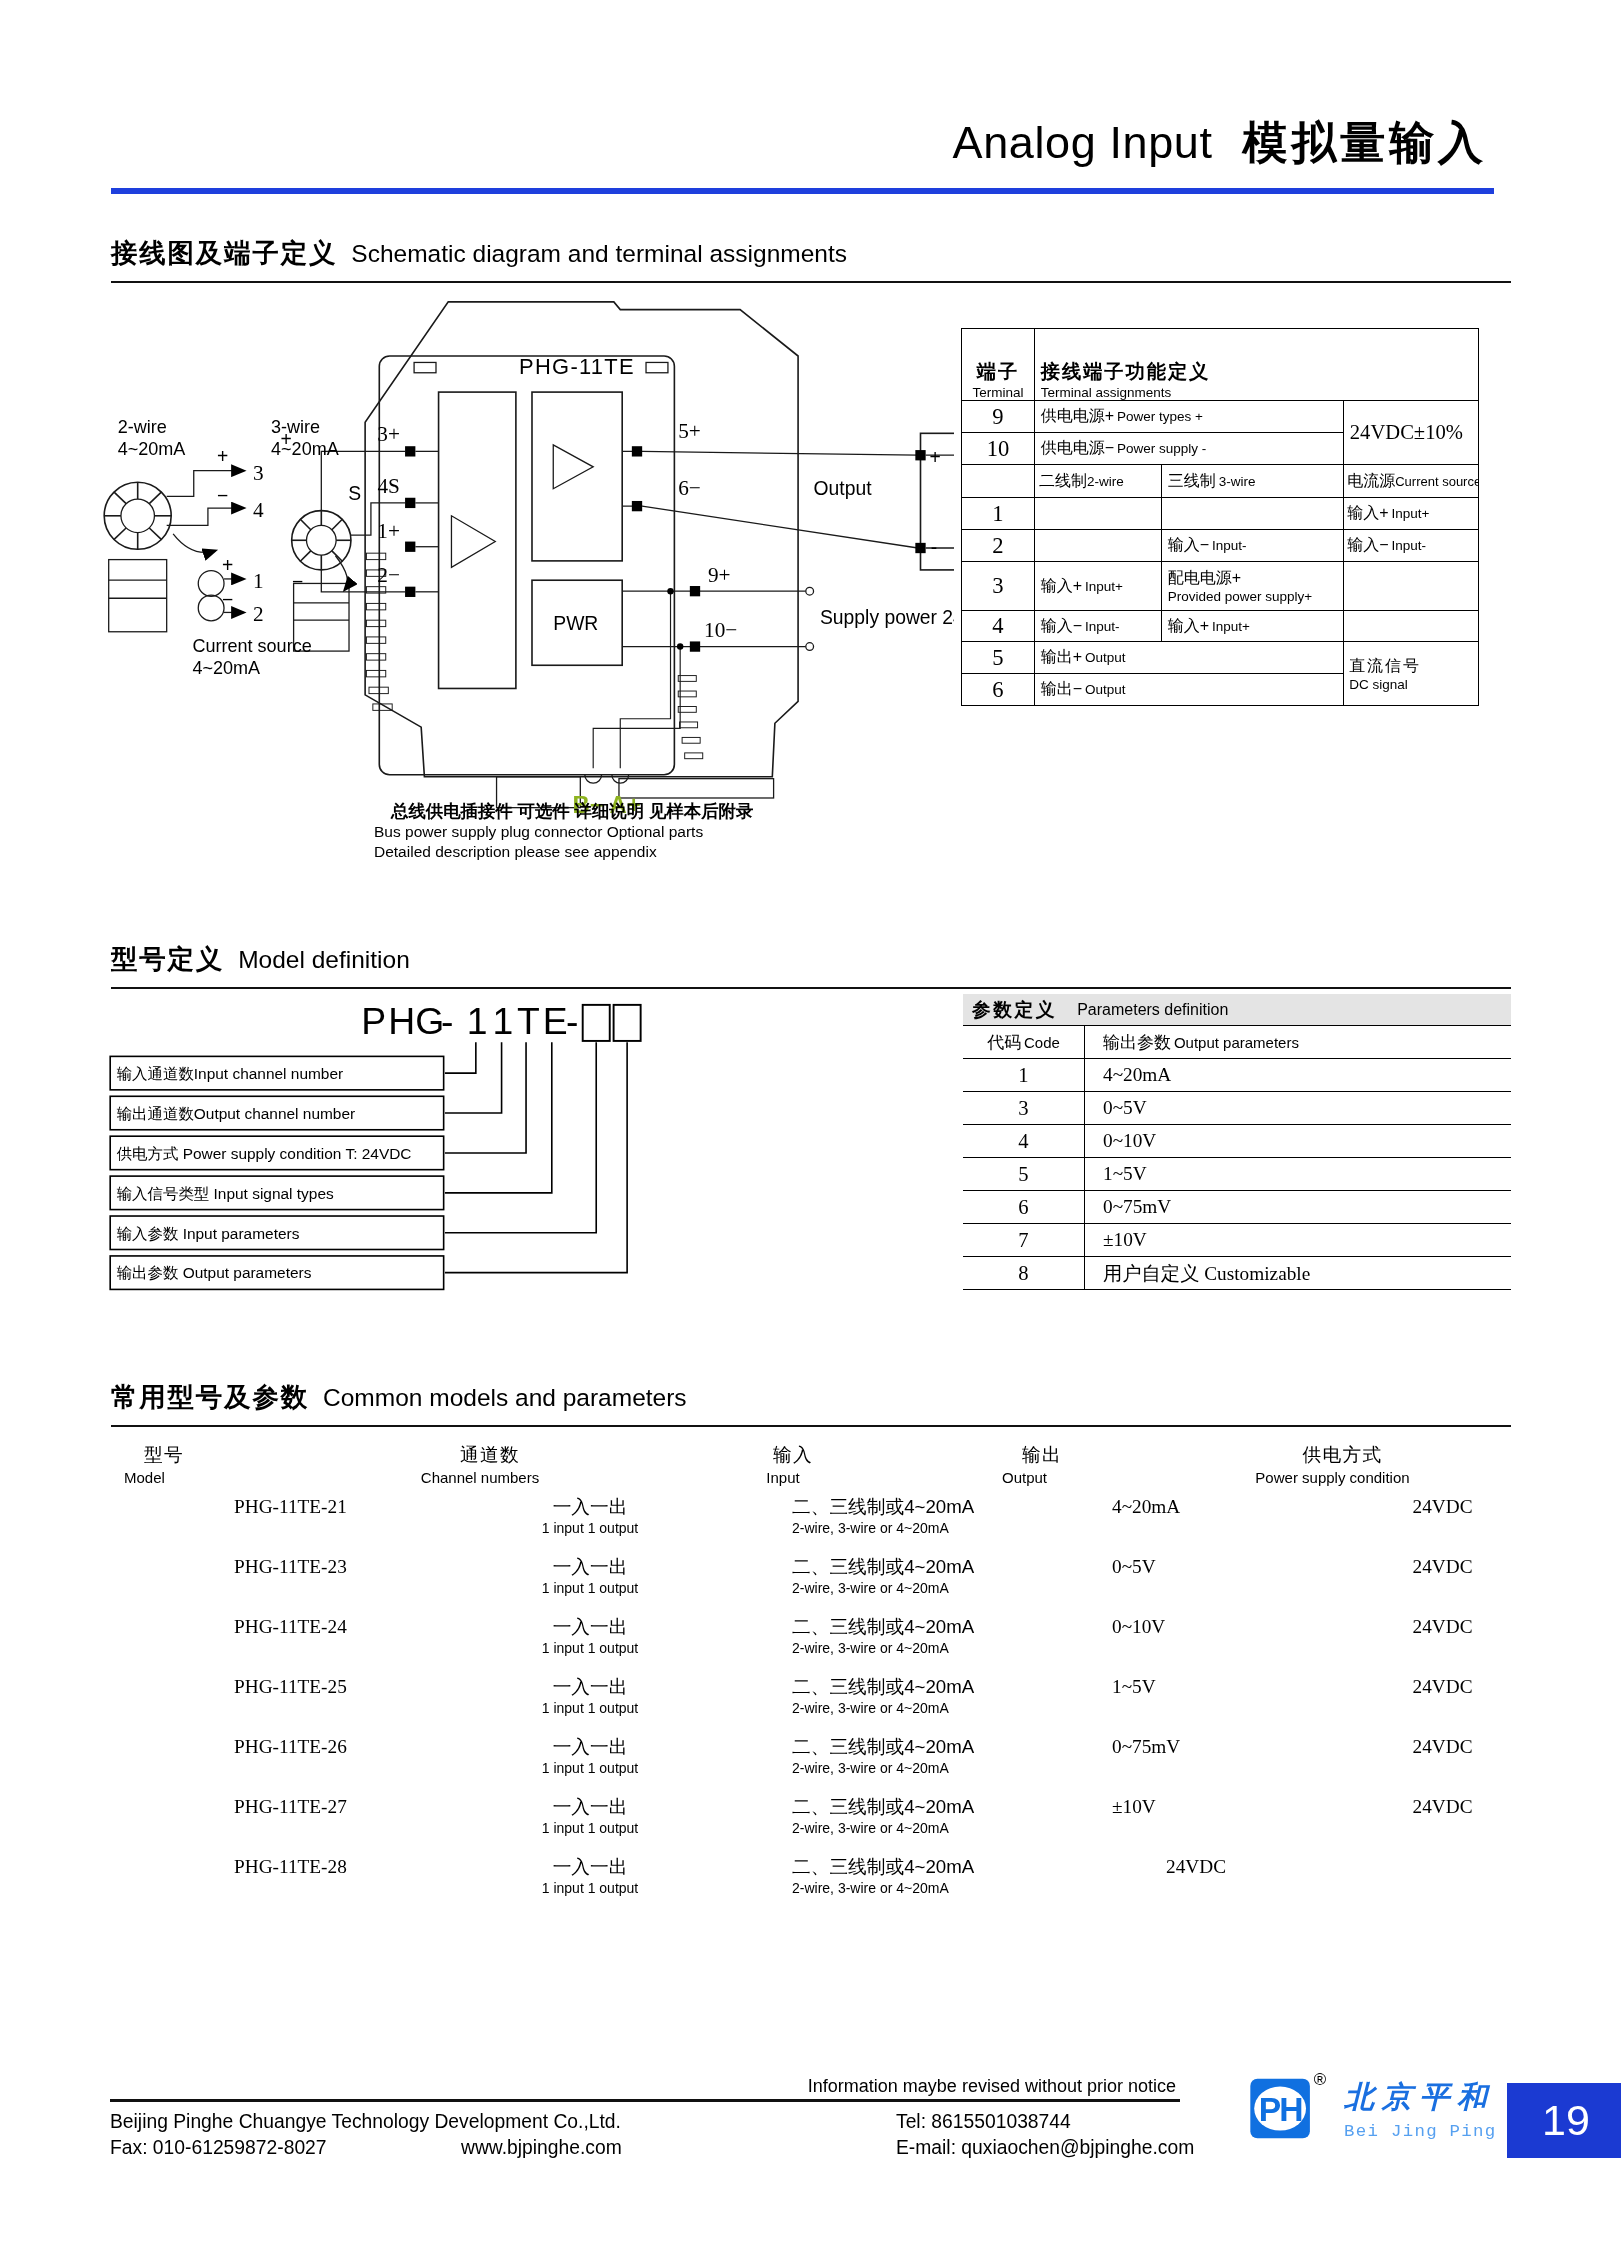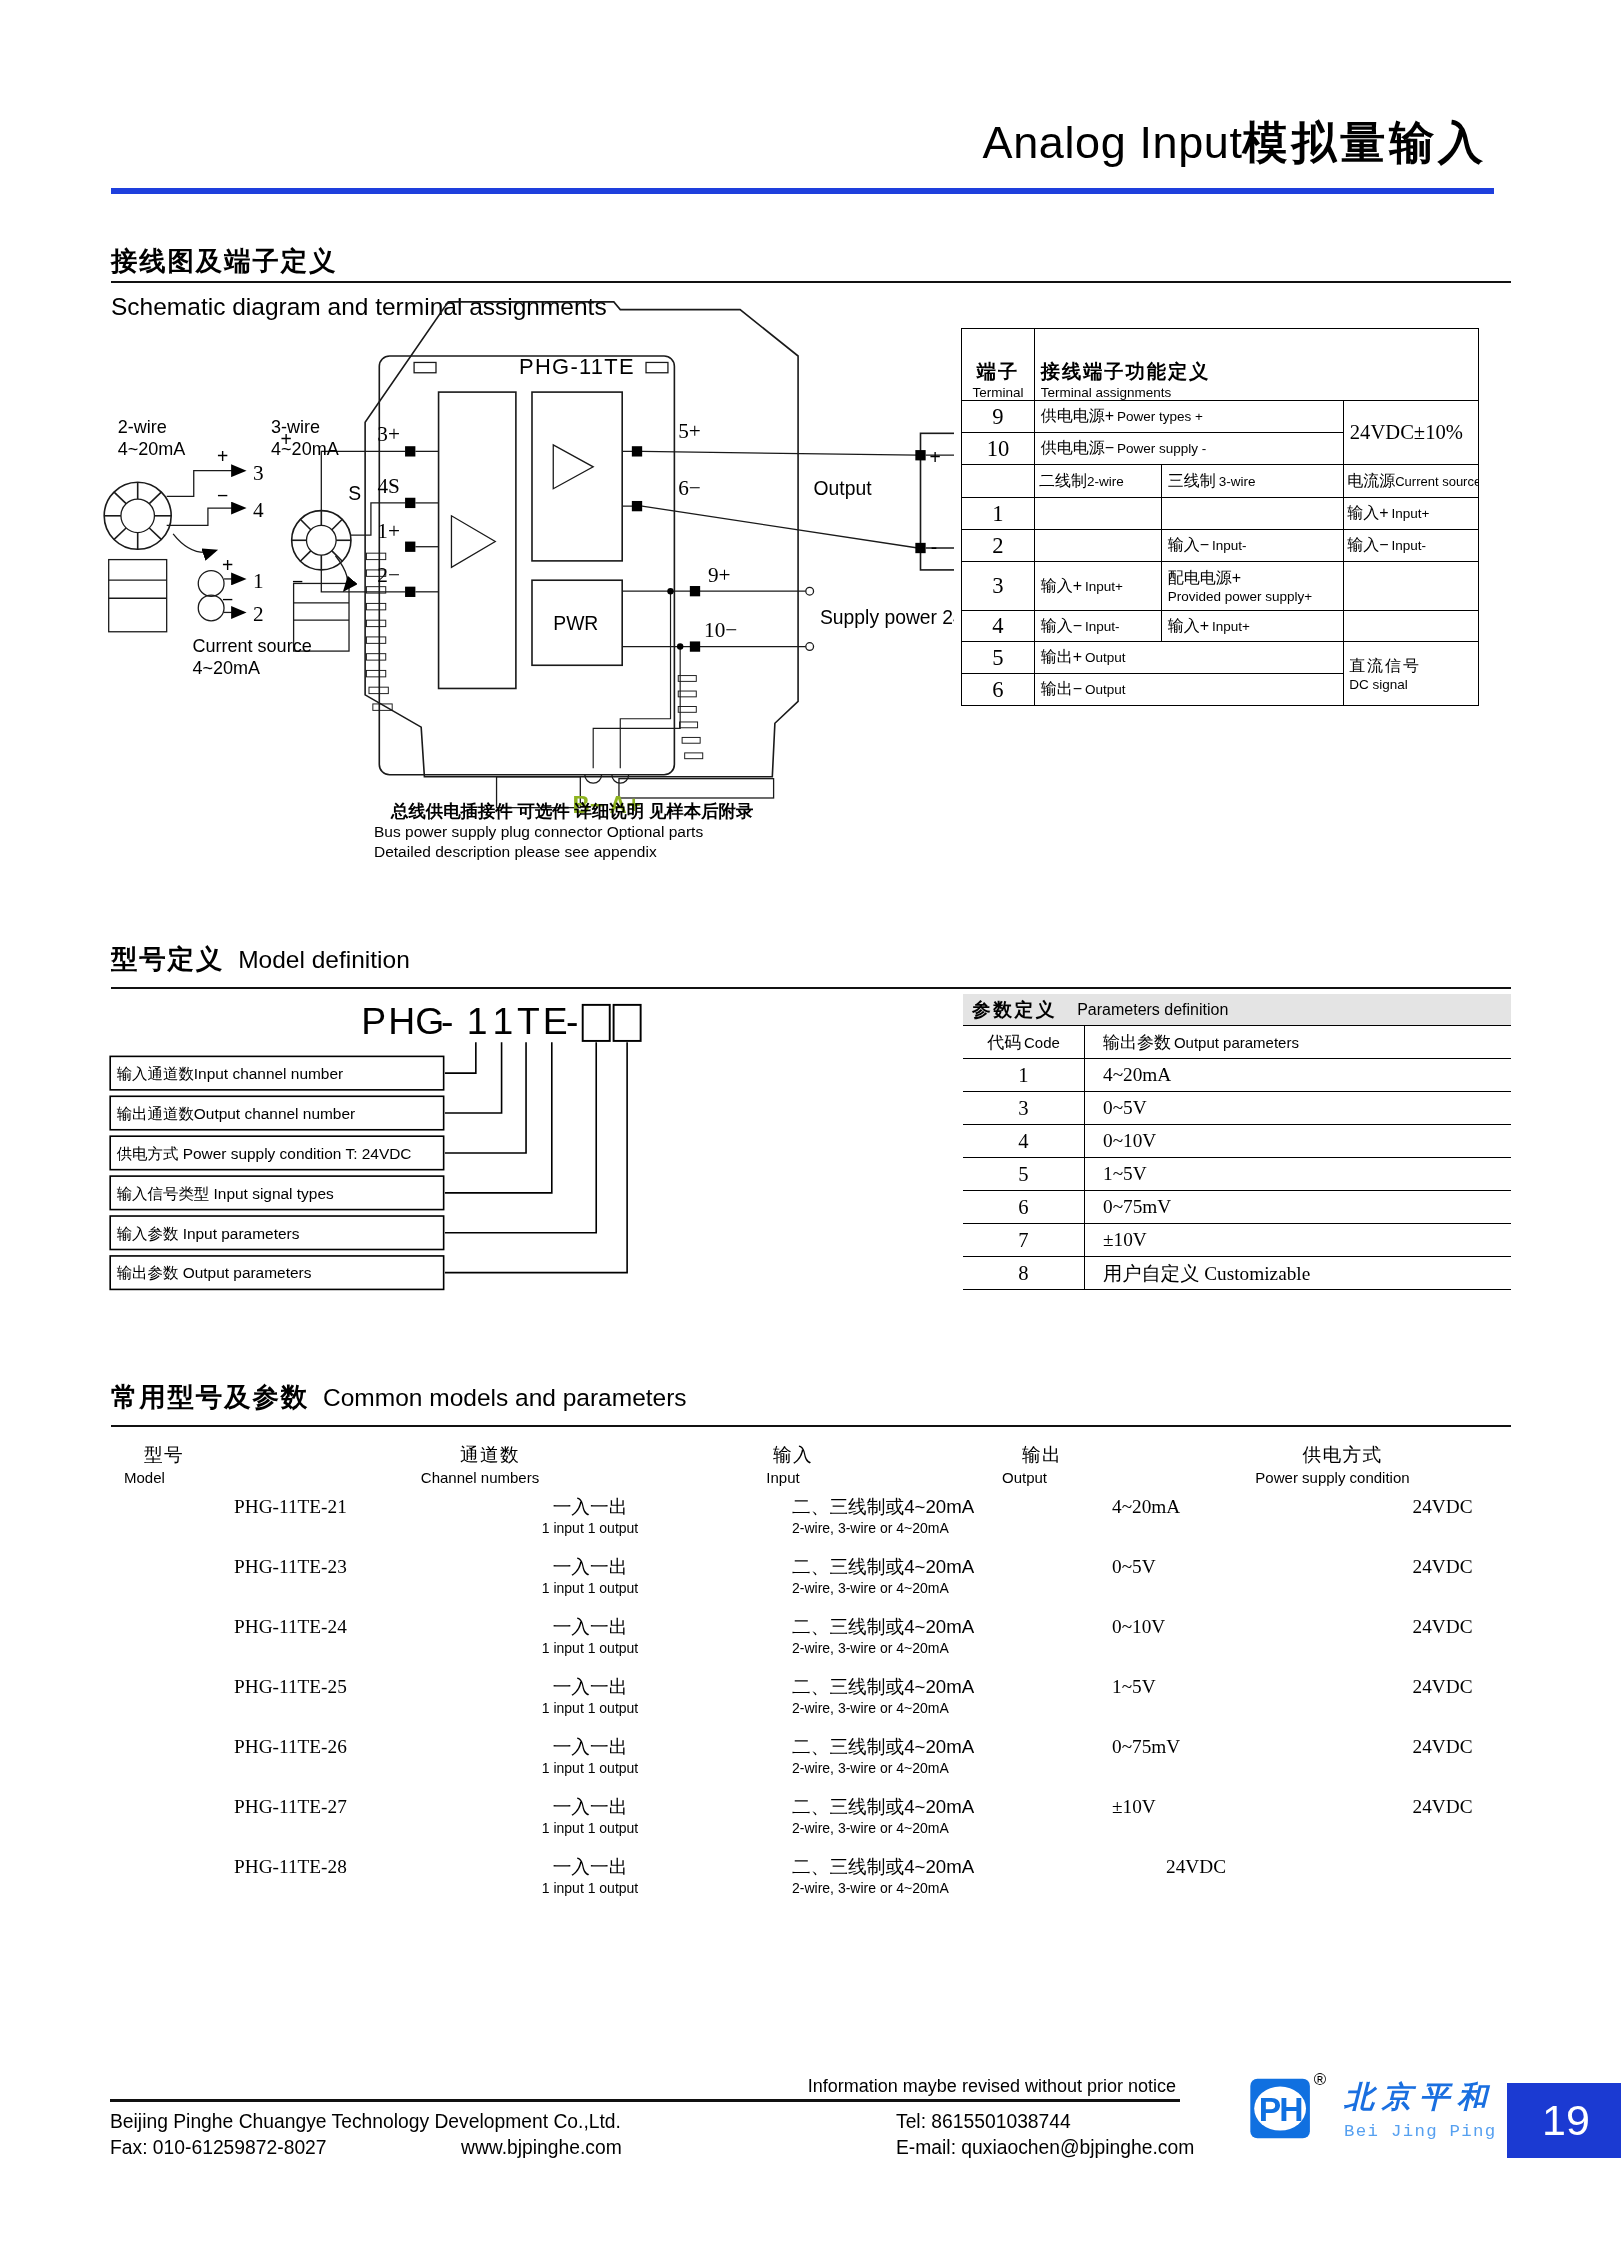--- a/index.html
+++ b/index.html
@@ -1,20 +1,20 @@
 <!DOCTYPE html>
 <html style="font-size:10.3px"><head>
 <meta charset="utf-8">
 <style>
   html,body{margin:0;padding:0;}
   body{width:1621px;height:2261px;position:relative;background:#ffffff;
        font-family:"Liberation Sans",sans-serif;color:#000;overflow:hidden;}
   .abs{position:absolute;}
   
-  .page-title{top:113px;right:134px;display:flex;align-items:baseline;}
+  .page-title{top:113px;right:134px;display:flex;align-items:baseline;gap:30px;}
   .pt-en{font-size:45px;letter-spacing:0.6px;}
   .pt-zh{font-size:45px;font-weight:700;letter-spacing:3.9px;}
   .blue-rule{left:111px;top:188px;width:1383px;height:5.8px;background:#1e3fdd;}
   
   .sec-head{left:111px;display:flex;align-items:baseline;gap:14px;}
   .sh-zh{font-size:26.4px;font-weight:700;letter-spacing:1.9px;}
   .sh-en{font-size:24.5px;}
   .thin-rule{left:111px;width:1400px;height:1.9px;background:#111;}
   
   table.tt{border-collapse:collapse;table-layout:fixed;}
@@ -77,21 +77,21 @@
 </style>
 </head>
 <body>
 
 <div class="abs page-title">
   <span class="pt-en">Analog Input</span>
   <span class="pt-zh">模拟量输入</span>
 </div>
 <div class="abs blue-rule"></div>
 
-<div class="abs sec-head" style="top:244px;flex-direction:column;">
+<div class="abs sec-head" style="top:236px;">
   <span class="sh-zh">接线图及端子定义</span>
   <span class="sh-en">Schematic diagram and terminal assignments</span>
 </div>
 <div class="abs thin-rule" style="top:281px;"></div>
 
 <svg class="abs" style="left:52px;top:287px;" width="902" height="580" viewBox="80 445 1400 900">
   <defs>
     <marker id="arr" markerWidth="12" markerHeight="10" refX="10" refY="5" orient="auto">
       <path d="M0,0 L12,5 L0,10 Z" fill="#000"></path>
     </marker>

